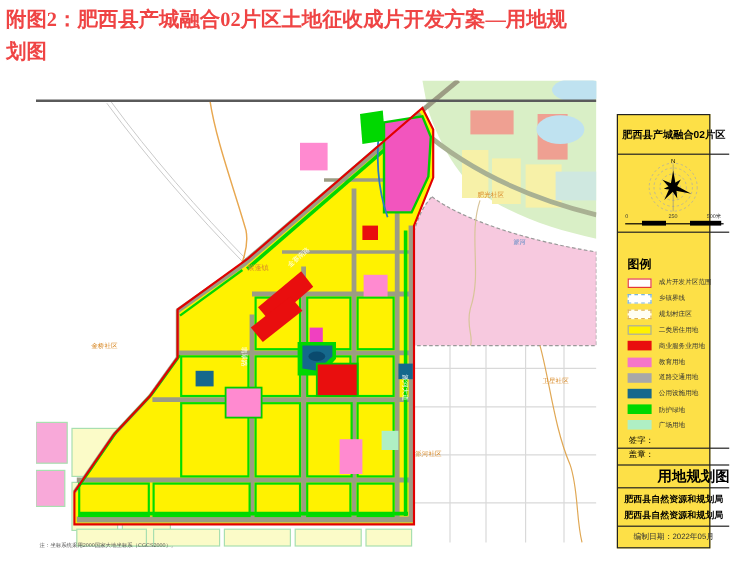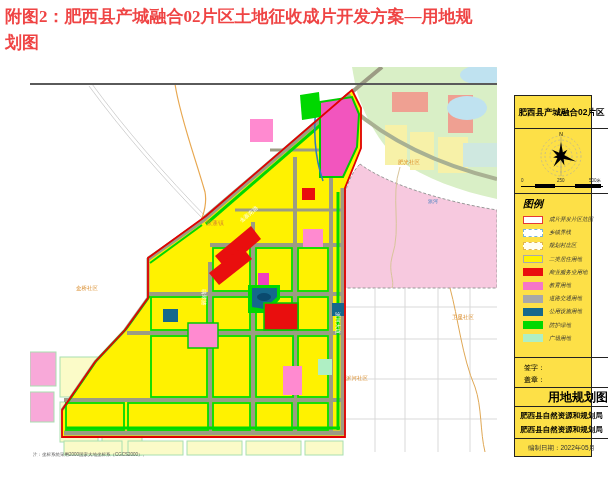--- a/index.html
+++ b/index.html
@@ -17,21 +17,21 @@
   .lbl-blue{color:#3f7fbf;font-size:5px;}
   .lbl-road{color:#ffffff;font-size:5.5px;}
   #footnote{position:absolute;left:33px;top:452px;font-size:4.5px;color:#555;}
   
   #panel{position:absolute;left:499px;top:95px;width:78px;height:362px;
          background:#fde047;border:1px solid #222;box-sizing:border-box;margin-left:15px;}
   .sect{position:absolute;left:0;width:93px;box-sizing:border-box;border-bottom:1px solid #222;}
   #sect-title{top:0;height:33px;display:flex;flex-direction:column;justify-content:center;
      text-align:center;font-weight:bold;font-size:8.5px;line-height:1.5;}
   #sect-compass{top:33px;height:65px;}
-  #sect-legend{top:98px;height:164px;font-style:italic;}
+  #sect-legend{top:114px;height:164px;}
   #sect-sign{top:262px;height:30px;font-size:7px;padding:4px 0 0 9px;line-height:1.7;}
   #sect-blocktitle{top:292px;height:19px;text-align:right;font-weight:bold;font-size:12px;
      font-family:"Liberation Serif",serif;line-height:19px;}
   #sect-org{top:311px;height:32px;text-align:center;font-weight:bold;font-size:7.5px;
      display:flex;flex-direction:column;justify-content:center;line-height:1.8;}
   #sect-date{top:343px;height:18px;border-bottom:none;text-align:center;font-size:6.5px;
      line-height:18px;color:#333;}
   #legend-head{font-weight:bold;font-size:10px;margin:3px 0 2px 8px;}
   .leg-item{display:flex;align-items:center;height:13.2px;margin-left:8px;}
   .sw{width:20px;height:8px;box-sizing:border-box;margin-right:6px;flex:none;}

